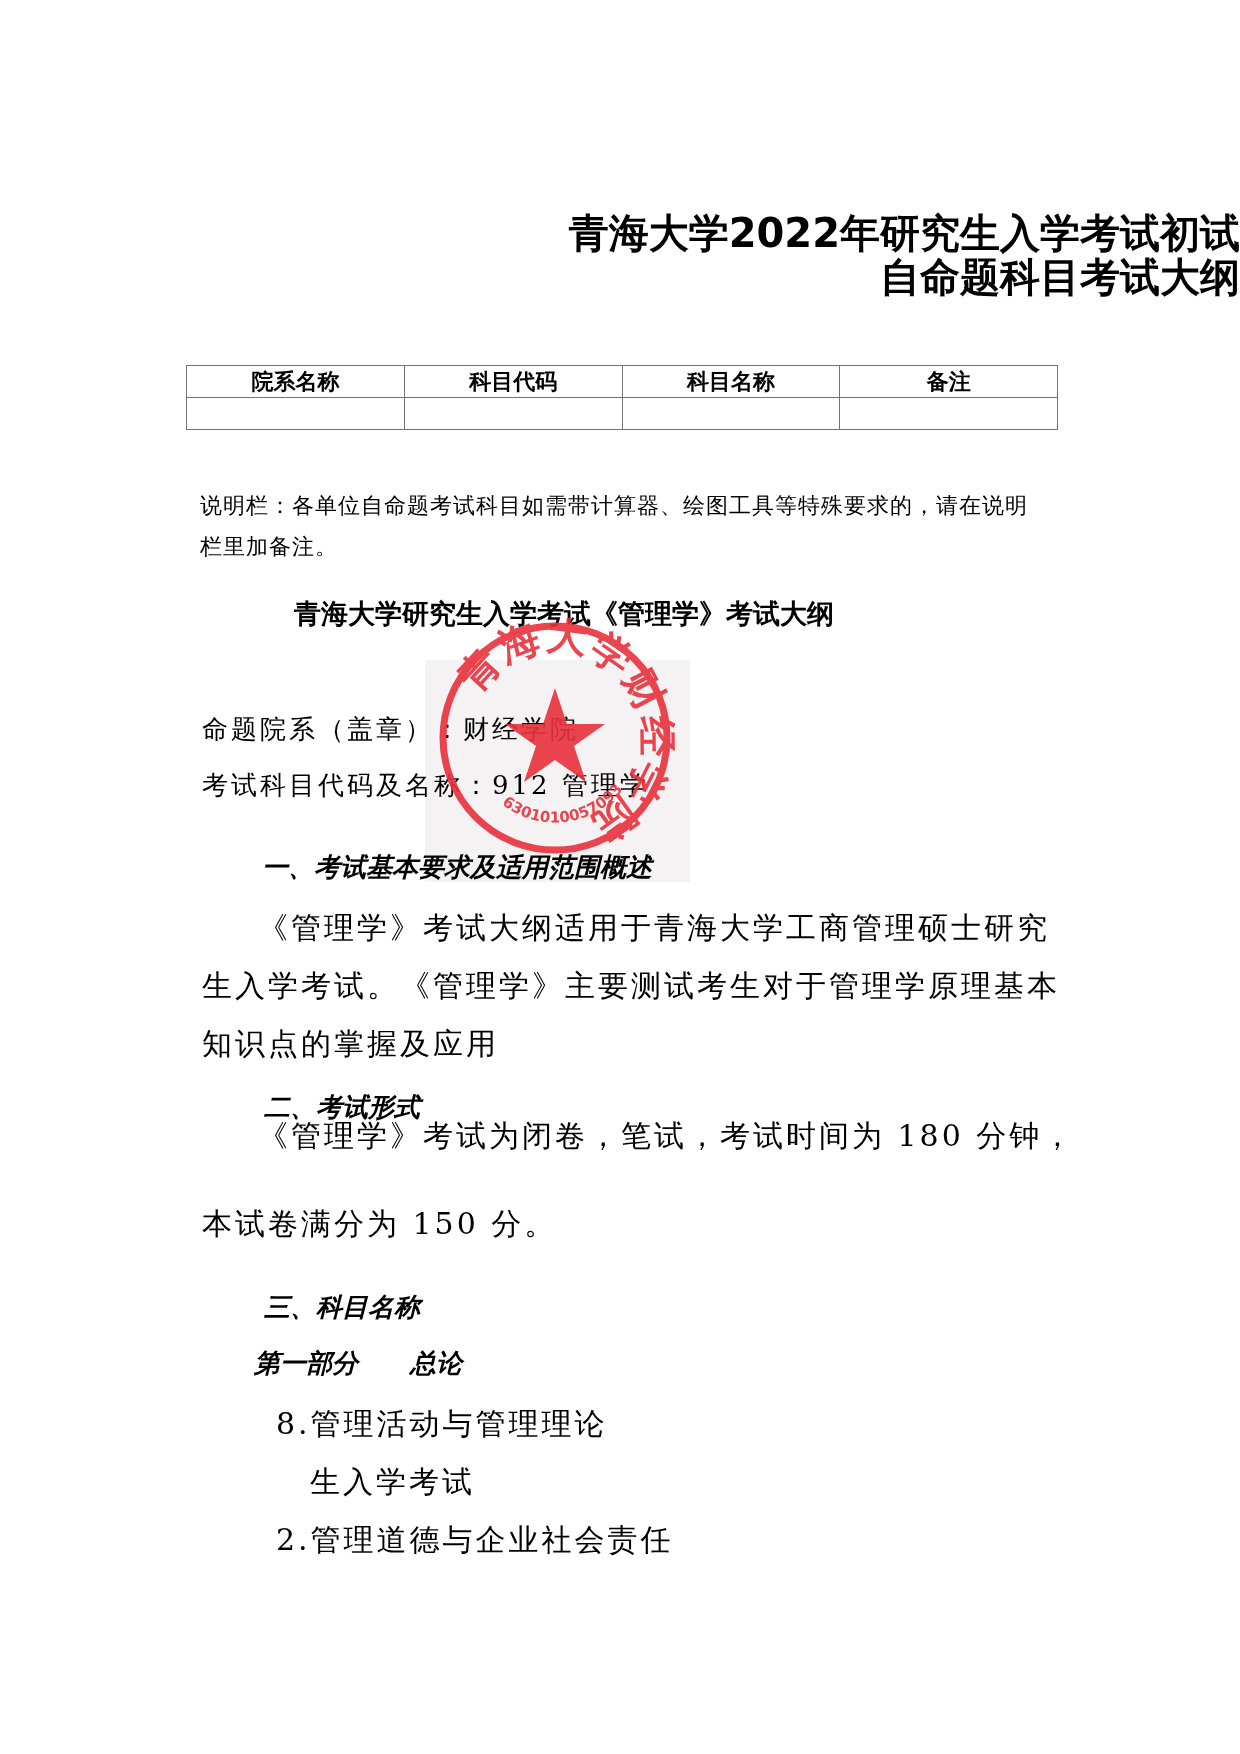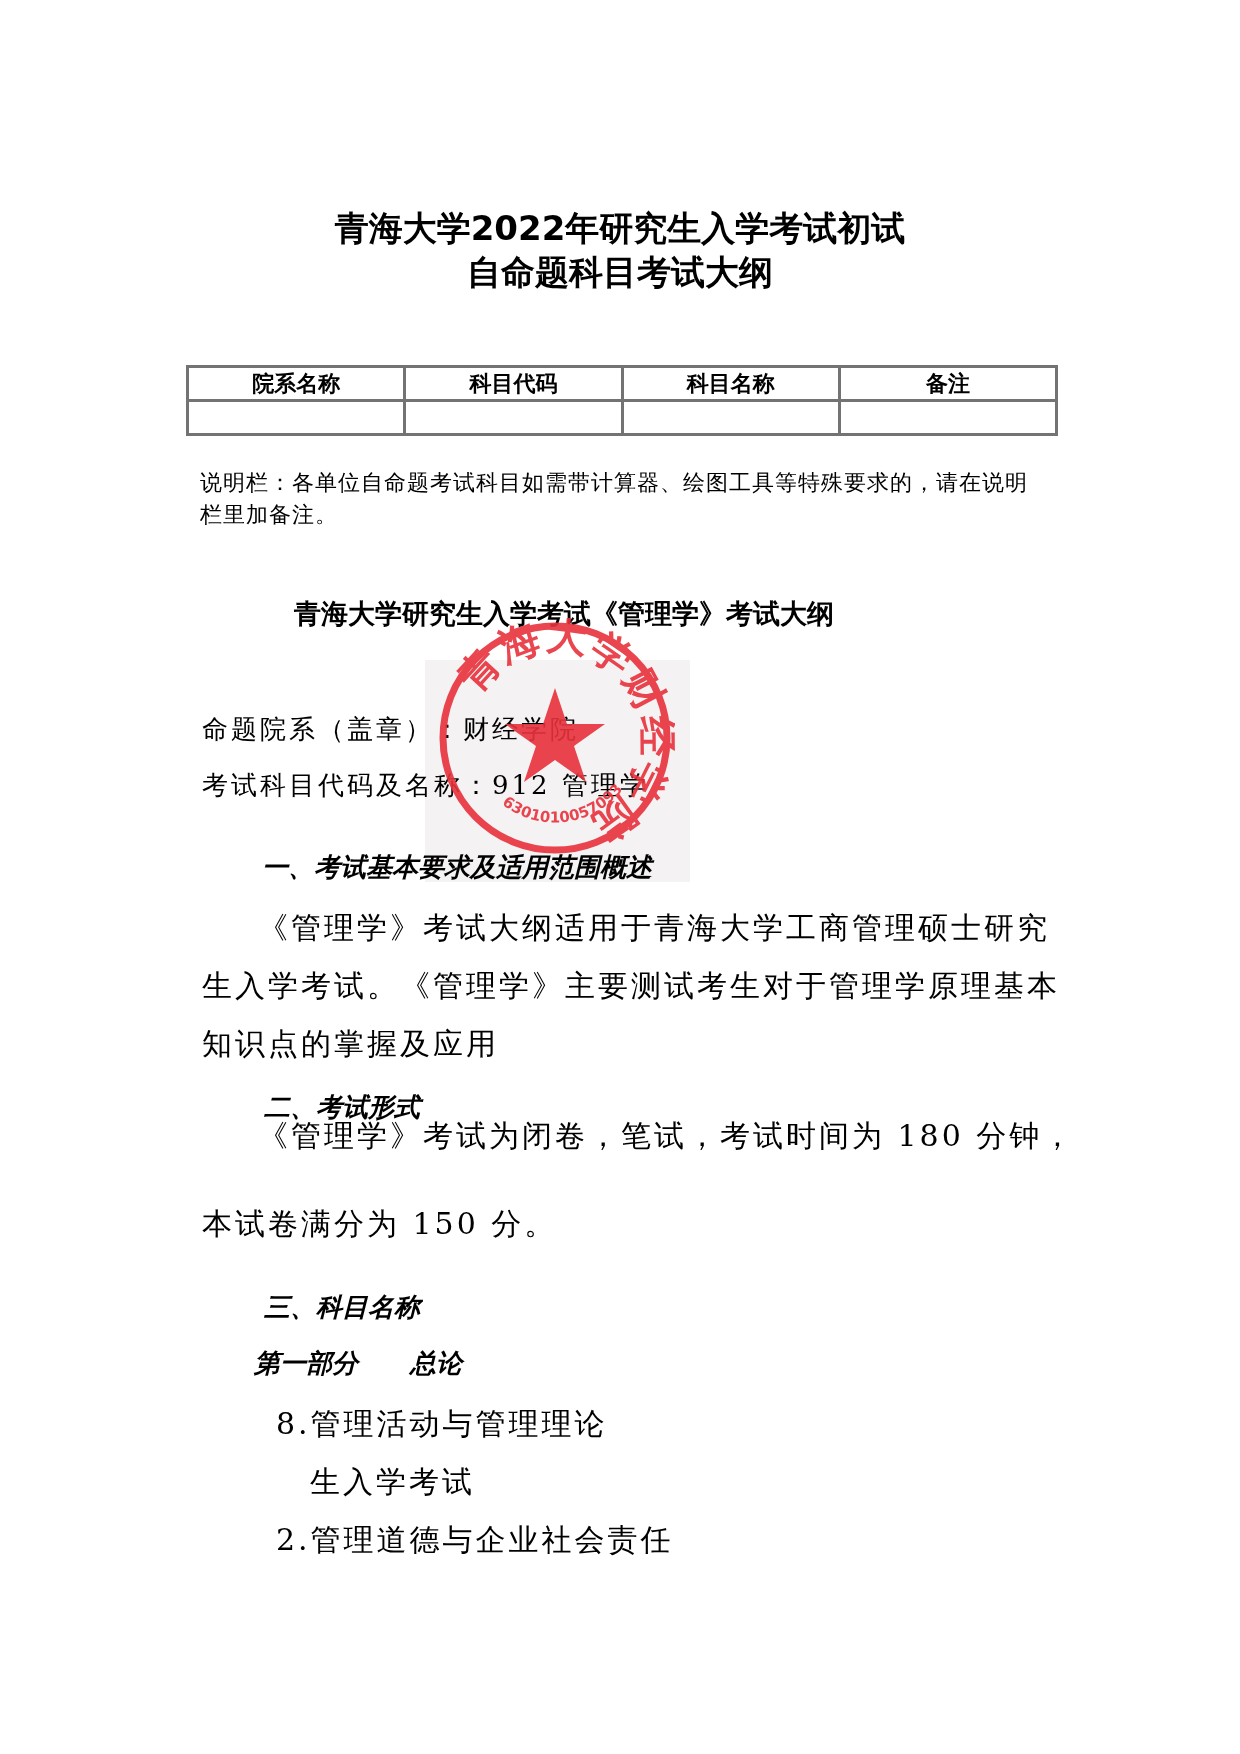--- a/index.html
+++ b/index.html
@@ -1,29 +1,29 @@
 <!DOCTYPE html>
 <html><head>
   <meta charset="utf-8">
   <style>
     html, body { margin: 0; padding: 0; background: #ffffff; }
     body { width: 1240px; height: 1754px; position: relative; overflow: hidden;
            font-family: "DejaVu Serif", "Liberation Serif", serif; color: #000; }
     .abs { position: absolute; }
-    .title { left: 0; width: 1240px; text-align: center; font-family: "DejaVu Sans", "Liberation Sans", sans-serif;
-             font-weight: bold; font-size: 34px; letter-spacing: 0px; }
+    .title { left: 0; width: 1240px; text-align: right; font-family: "DejaVu Sans", "Liberation Sans", sans-serif;
+             font-weight: bold; font-size: 40px; letter-spacing: 0px; }
     .t1 { top: 206px; }
     .t2 { top: 250px; }
     table.info { position: absolute; left: 186px; top: 365px; width: 872px; border-collapse: collapse;
                  font-size: 22px; }
-    table.info td, table.info th { border: 3px solid #737373; height: 31px; padding: 0 6px; }
+    table.info td, table.info th { border: 1px solid #737373; height: 31px; padding: 0 6px; }
     table.info th { font-family: "DejaVu Sans", "Liberation Sans", sans-serif; font-weight: bold; text-align: center; font-size: 22px; }
     table.info td { text-align: left; font-family: "DejaVu Serif", serif; }
     table.info col { width: 25%; }
-    .note { left: 200px; top: 467px; width: 840px; font-size: 22px; line-height: 32px; letter-spacing: 1px; }
+    .note { left: 200px; top: 485px; width: 840px; font-size: 22px; line-height: 41px; letter-spacing: 1px; }
     .subtitle { left: 0; width: 1128px; top: 596px; text-align: center; font-family: "DejaVu Sans", "Liberation Sans", sans-serif;
                 font-weight: bold; font-size: 27px; }
     .meta { left: 202px; font-size: 26px; letter-spacing: 3px; }
     .m1 { top: 712px; }
     .m2 { top: 768px; }
     .h { font-family: "DejaVu Sans", "Liberation Sans", sans-serif; font-weight: bold; font-size: 26px; font-style: italic; }
     .body-text { font-size: 30px; letter-spacing: 3px; }
     .stamp-bg { left: 425px; top: 660px; width: 265px; height: 222px; background: #f4f2f3; }
     .stamp { left: 435px; top: 618px; width: 240px; height: 240px; }
   </style>

